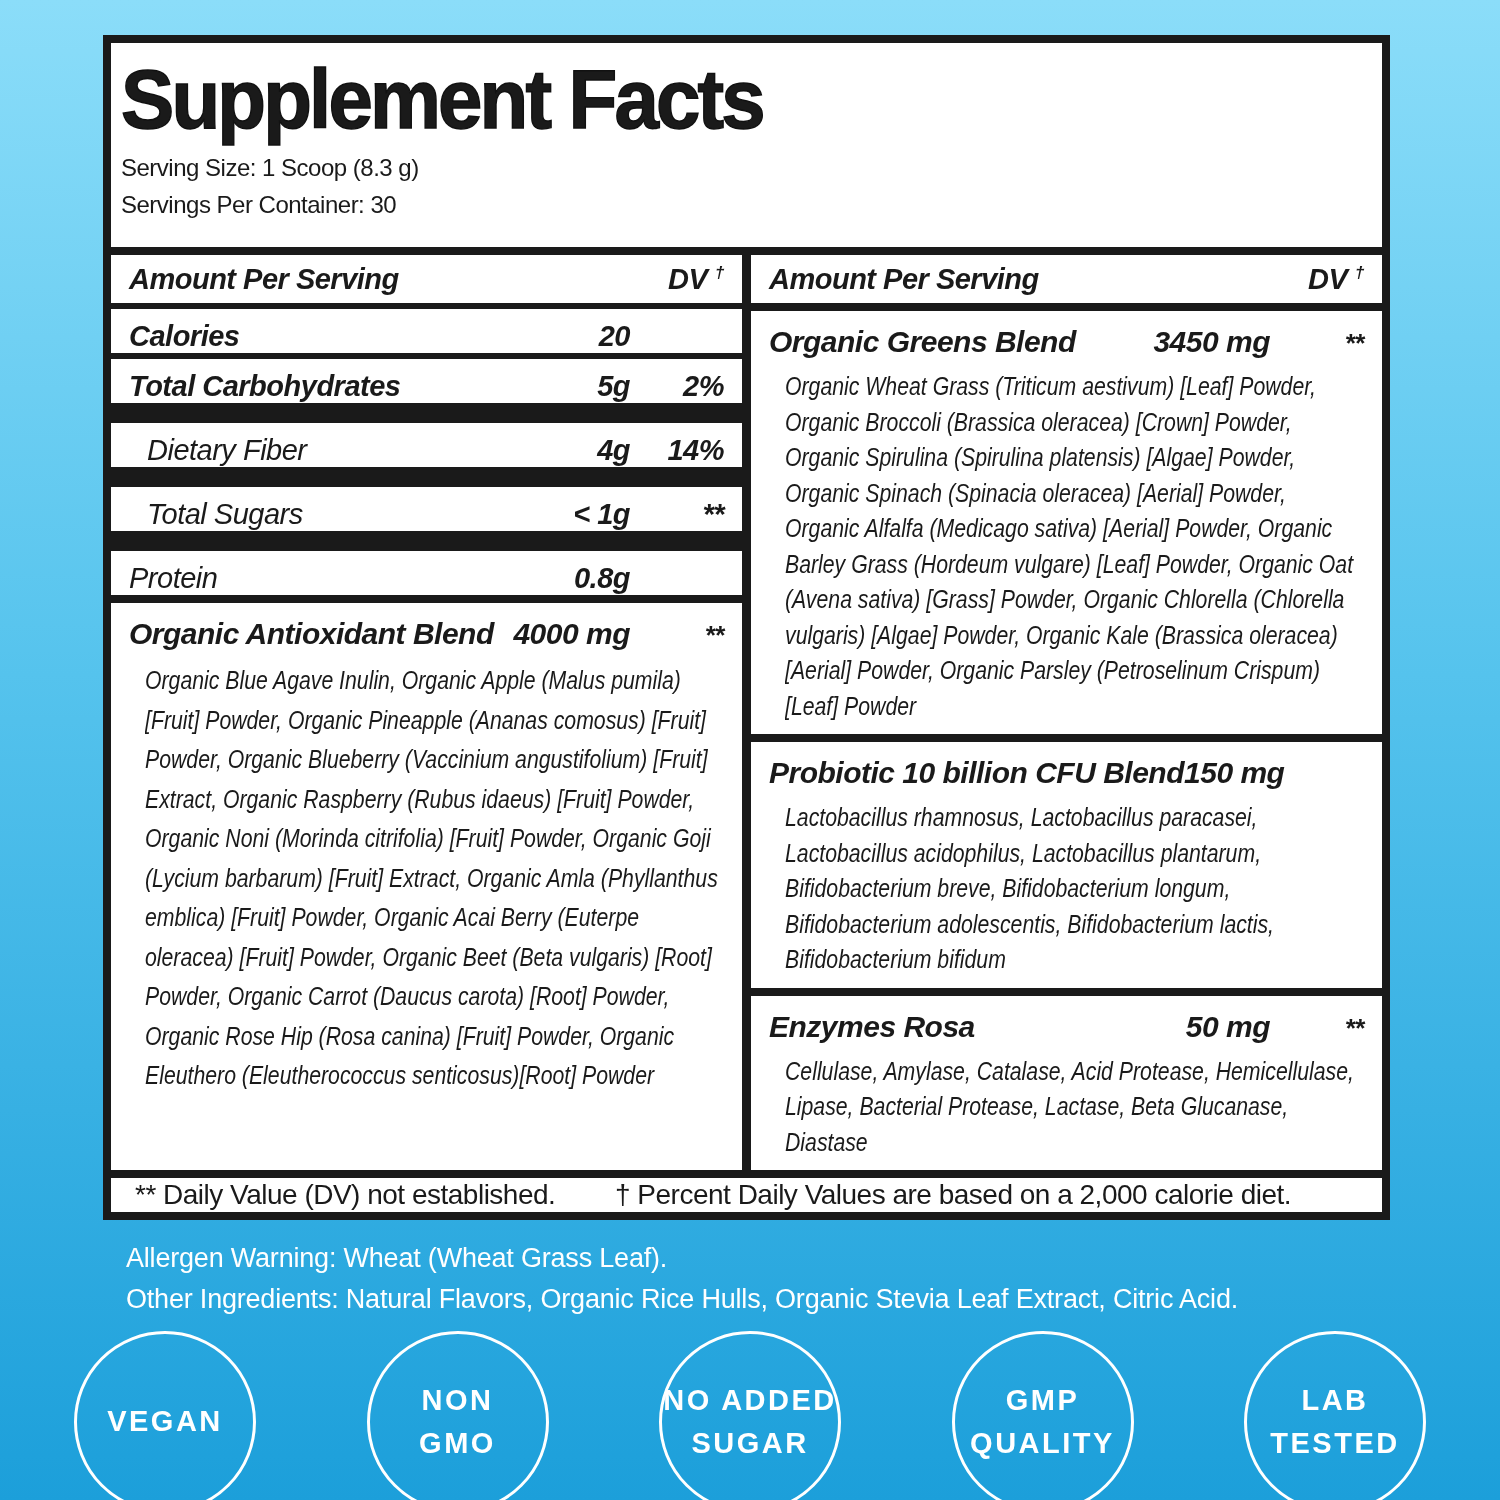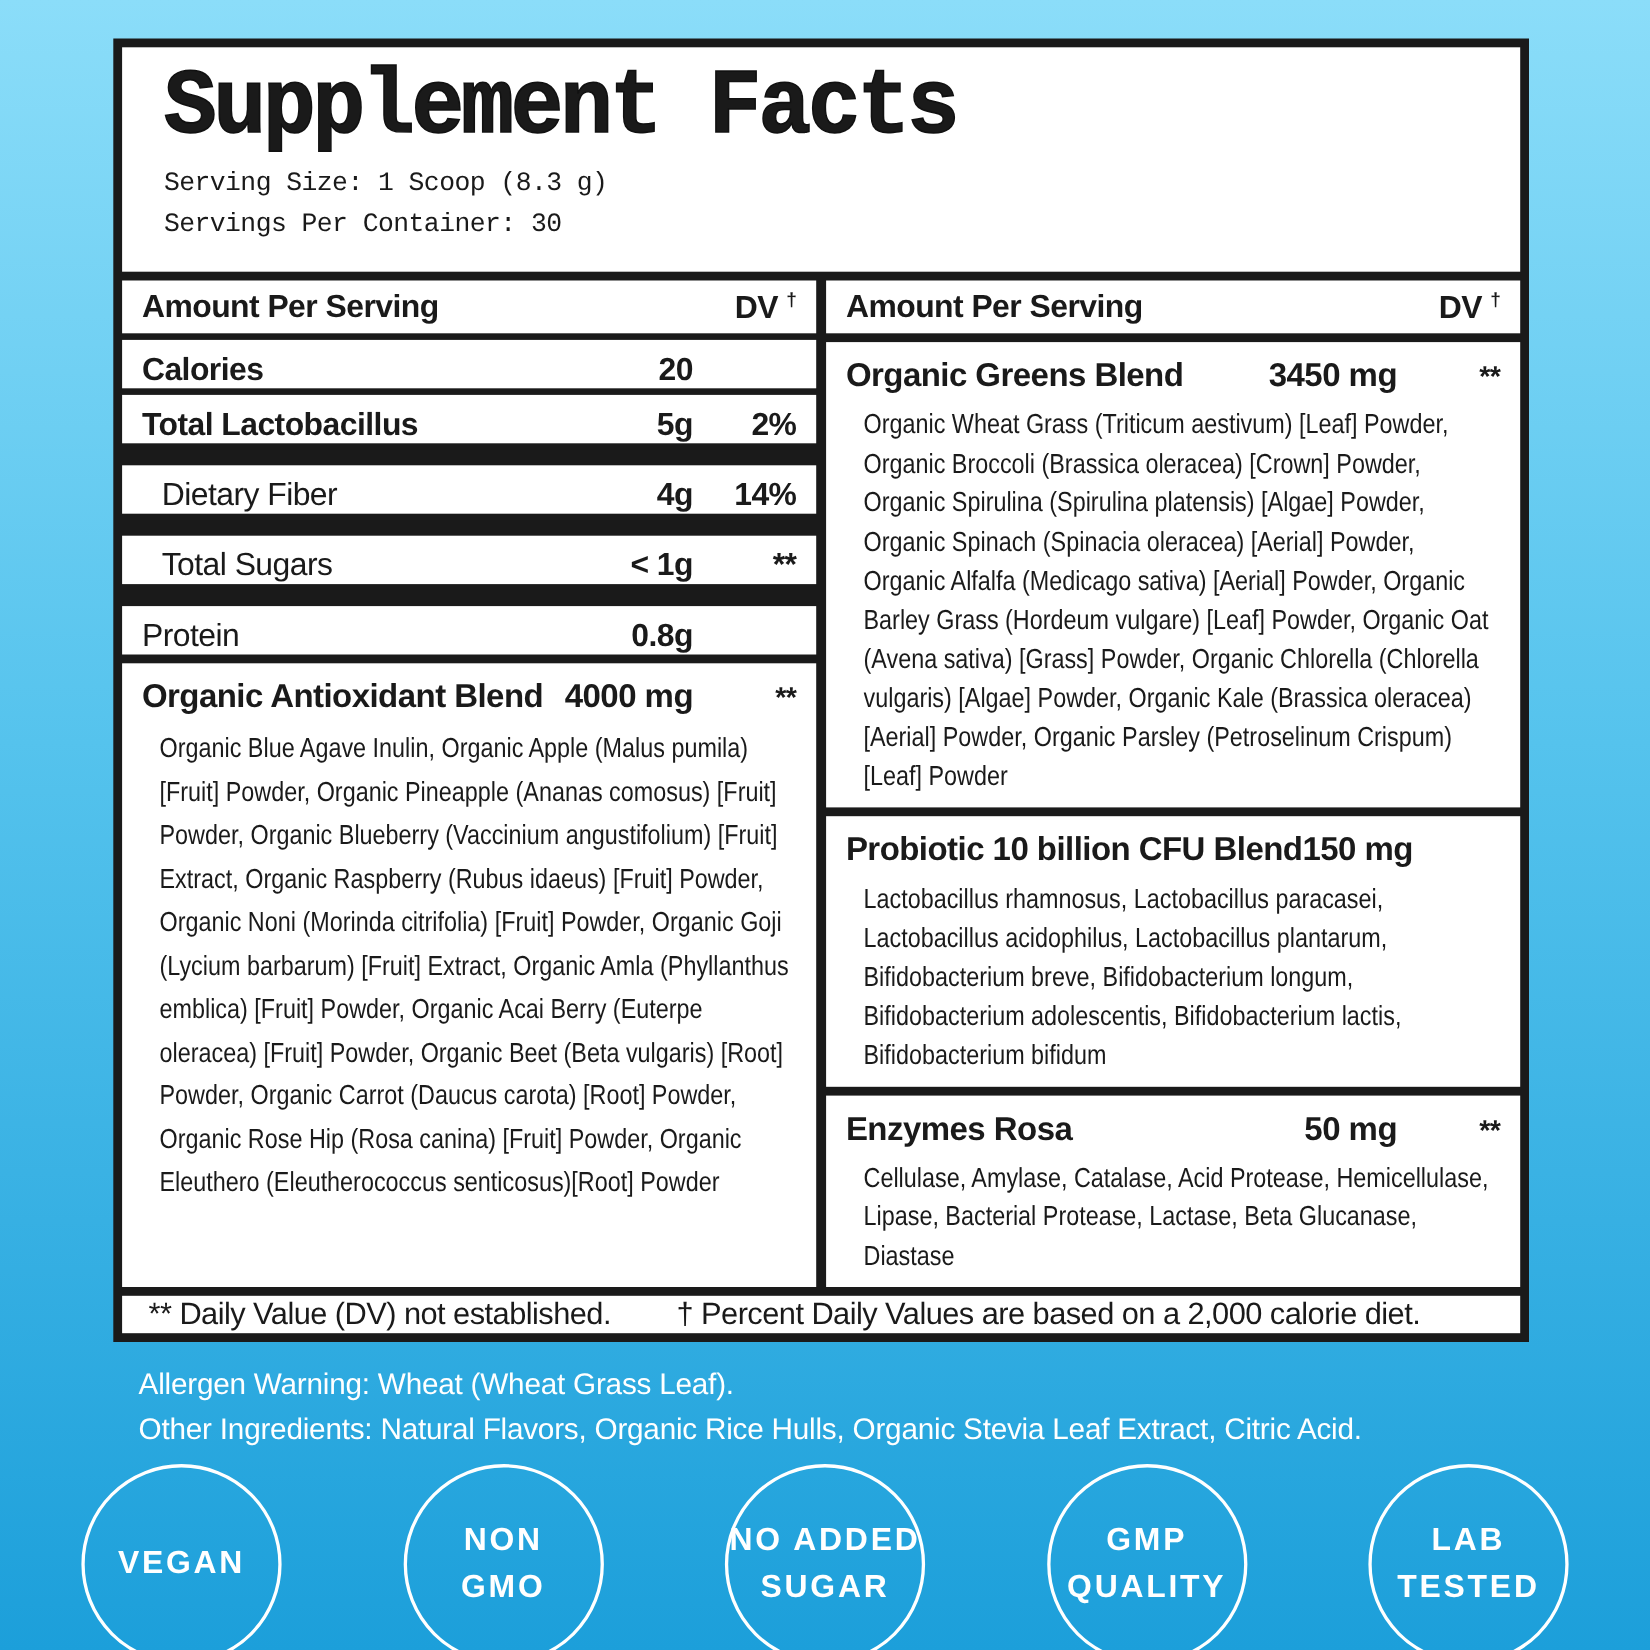--- a/index.html
+++ b/index.html
@@ -3,27 +3,27 @@
 <meta charset="utf-8">
 <style>
   html,body{margin:0;padding:0;}
   body{
     width:1500px;height:1500px;overflow:hidden;
     background:linear-gradient(180deg,#8BDDF9 0%,#55C3ED 45%,#1C9FDA 100%);
     font-family:"Liberation Sans","DejaVu Sans",sans-serif;
     color:#1A1A1A;
   }
   .panel{margin:35px 110px 0 103px;background:#1A1A1A;padding:8px;box-sizing:border-box;}
-  .title-box{background:#fff;height:204px;box-sizing:border-box;padding:12px 38px 0;overflow:hidden;font-family:Liberation Mono, monospace;}
+  .title-box{background:#fff;height:204px;box-sizing:border-box;padding:12px 10px 0;overflow:hidden;}
   .title-box h1{
     margin:0 0 6px;font-size:84px;line-height:1.05;font-weight:bold;letter-spacing:-3px;
     transform:scaleX(0.95);transform-origin:0 50%;-webkit-text-stroke:1.5px #111;white-space:nowrap;
   }
   .serving-line{font-size:24px;line-height:1.55;letter-spacing:-0.5px;}
-  .columns{display:flex;gap:9px;margin-top:8px;align-items:stretch;}
+  .columns{display:flex;gap:9px;margin-top:8px;align-items:stretch;font-style:italic;}
   .col{flex:1;display:flex;flex-direction:column;min-width:0;}
   .box{background:#fff;box-sizing:border-box;}
   .hdr-row{height:48px;padding:0 18px;display:flex;align-items:center;font-weight:bold;font-size:29px;letter-spacing:-0.5px;}
   .hdr-row .dvh{margin-left:auto;white-space:nowrap;}
   sup.dagger{font-size:0.6em;vertical-align:super;font-weight:bold;}
   .nrow{height:44px;margin-top:6px;padding:0 18px;display:flex;align-items:flex-end;font-size:29px;letter-spacing:-0.5px;}
   .nrow.thin{margin-top:20px;}
   .nrow .lbl{flex:1;white-space:nowrap;}
   .nrow .lbl.indent{padding-left:18px;}
   .nrow .lbl.b{font-weight:bold;}
@@ -67,21 +67,21 @@
         <span>Amount Per Serving</span>
         <span class="dvh"><span>DV</span>&nbsp;<sup class="dagger">†</sup></span>
       </div>
 
       <div class="nrow box">
         <span class="lbl b">Calories</span>
         <span class="val">20</span>
         <span class="dv"></span>
       </div>
       <div class="nrow box">
-        <span class="lbl b">Total Lactobacillus</span>
+        <span class="lbl b">Total Carbohydrates</span>
         <span class="val">5g</span>
         <span class="dv">2%</span>
       </div>
       <div class="nrow thin box">
         <span class="lbl indent">Dietary Fiber</span>
         <span class="val">4g</span>
         <span class="dv">14%</span>
       </div>
       <div class="nrow thin box">
         <span class="lbl indent">Total Sugars</span>

